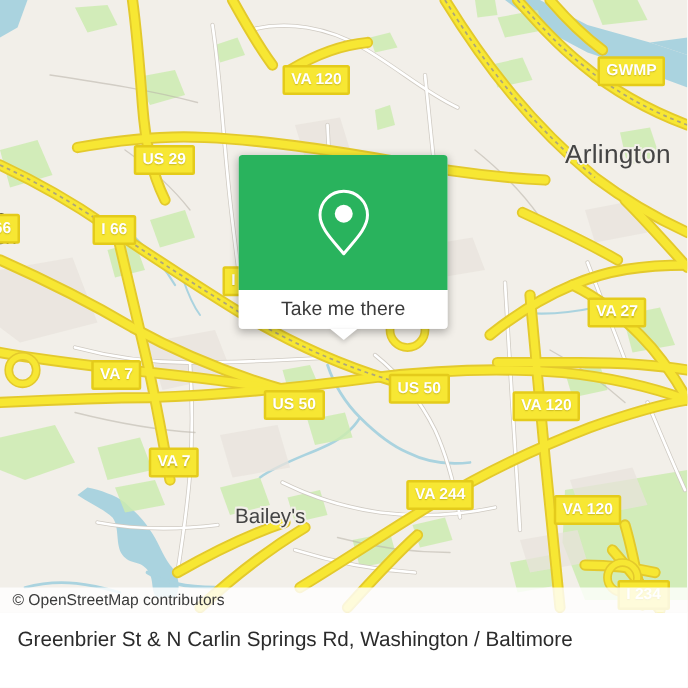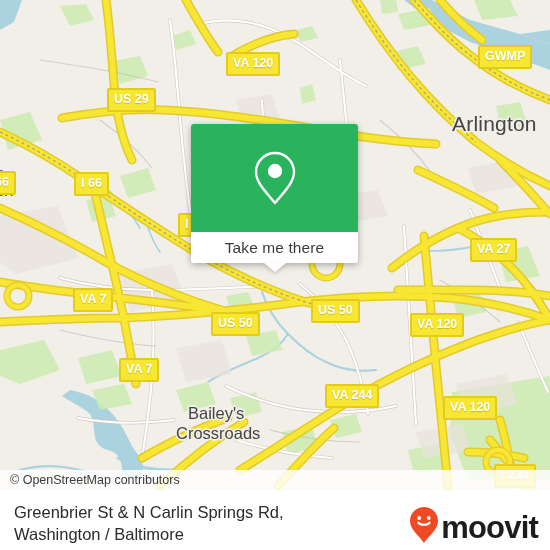--- a/index.html
+++ b/index.html
@@ -371,28 +371,27 @@
       <g class="mw" stroke-width="4.5" fill="none">
         <circle cx="326" cy="264" r="14"></circle>
         <circle cx="18" cy="296" r="11"></circle>
         <circle cx="498" cy="462" r="12"></circle>
       </g>
     </svg>
 
     <div class="place-label place-city" style="left:452px; top:112px;">Arlington</div>
 
     <div class="place-label place-town" style="left:188px; top:404px;">Bailey's</div>
-    <div class="place-label place-town" style="left:176px; top:424px;">Crossroads</div>
 
     <div class="place-label place-town" style="left:-4px; top:181px;">ch</div>
     <div class="place-label" style="left:-2px; top:166px; font-size:12px;">s</div>
 
     <div class="shield" style="left:226px; top:52px;">VA 120</div>
     <div class="shield" style="left:478px; top:45px;">GWMP</div>
-    <div class="shield" style="left:107px; top:88px;text-align:right;">US 29</div>
+    <div class="shield" style="left:107px; top:116px;text-align:right;">US 29</div>
     <div class="shield" style="left:-12px; top:171px;">66</div>
     <div class="shield" style="left:74px;  top:172px;">I 66</div>
     <div class="shield" style="left:178px; top:213px;">I</div>
     <div class="shield" style="left:470px; top:238px;">VA 27</div>
     <div class="shield" style="left:73px;  top:288px;">VA 7</div>
     <div class="shield" style="left:311px; top:299px;">US 50</div>
     <div class="shield" style="left:211px; top:312px;">US 50</div>
     <div class="shield" style="left:410px; top:313px;">VA 120</div>
     <div class="shield" style="left:119px; top:358px;">VA 7</div>
     <div class="shield" style="left:325px; top:384px;">VA 244</div>
@@ -414,26 +413,15 @@
       </div>
     </div>
 
     <div class="attribution">
       <span>© OpenStreetMap contributors</span>
     </div>
   </div>
 
   <div class="footer">
     <div class="footer-title">Greenbrier St &amp; N Carlin Springs Rd, Washington / Baltimore</div>
-    <div class="brand">
-      <span>
-        <svg width="30" height="38" viewBox="0 0 30 38" aria-hidden="true">
-          <path d="M15 1 C7.3 1 1 7.3 1 15 C1 23.5 10 29.5 15 37 C20 29.5 29 23.5 29 15 C29 7.3 22.7 1 15 1 Z" fill="#ef4a23"></path>
-          <circle cx="10.2" cy="12" r="1.9" fill="#ffffff"></circle>
-          <circle cx="19.8" cy="12" r="1.9" fill="#ffffff"></circle>
-          <path d="M9.4 16.6 C11.4 19.6 18.6 19.6 20.6 16.6" fill="none" stroke="#ffffff" stroke-width="2" stroke-linecap="round"></path>
-        </svg>
-      </span>
-      <span class="brand-wordmark">moovit</span>
-    </div>
   </div>
 
 </div>
 
 </body></html>

